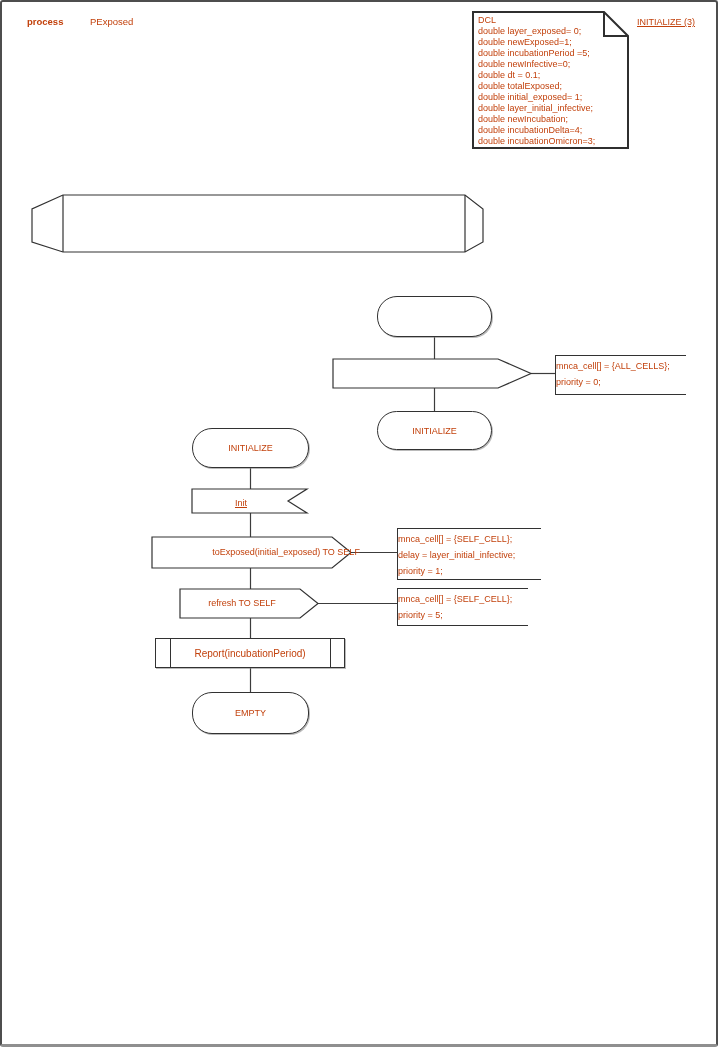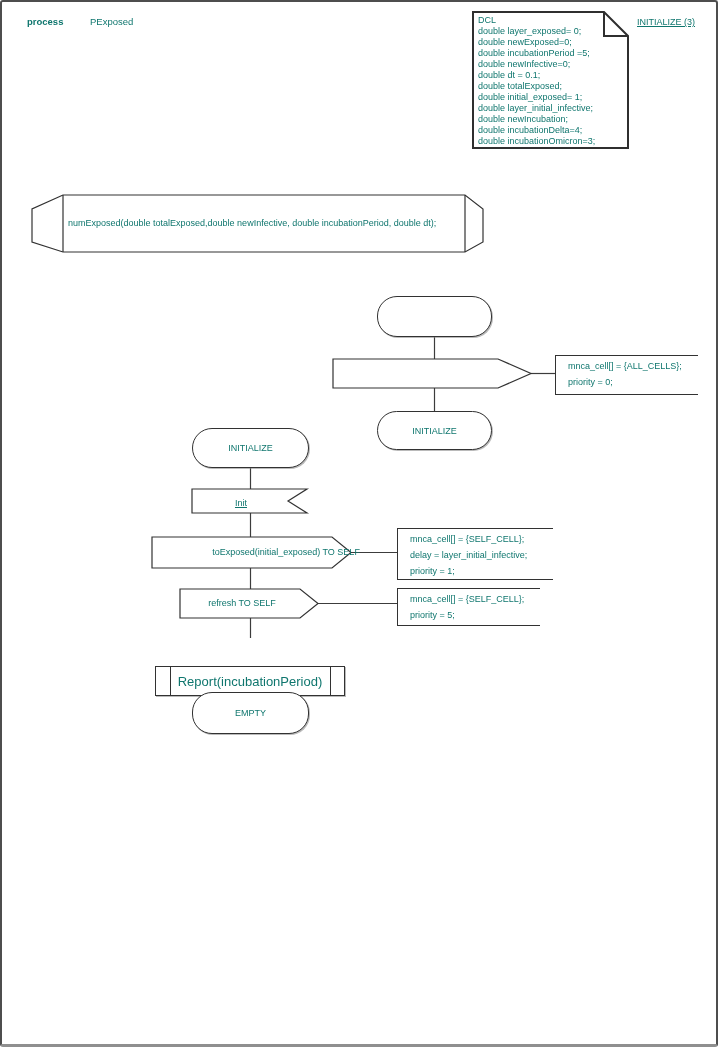--- a/index.html
+++ b/index.html
@@ -5,50 +5,49 @@
   html,body{margin:0;padding:0;background:#ffffff;}
   #page{
     position:relative;
     width:714px;height:1042px;
     background:#ffffff;
     border:2px solid #4e4e4e;
     border-bottom:3px solid #8f8f8f;
     border-radius:3px;
     overflow:hidden;
     font-family:"Liberation Sans","DejaVu Sans",sans-serif;
-    color:#0f766e;
+    color:#c2410c;
   }
   svg.layer{position:absolute;left:0;top:0;z-index:1;}
   .txt{position:absolute;z-index:3;font-size:9px;line-height:11px;white-space:nowrap;}
   .center{display:flex;align-items:center;justify-content:center;text-align:center;}
   .stadium{
     position:absolute;z-index:2;
     background:#fff;
     border:1.2px solid #323232;
     border-radius:20px;
     box-shadow:1px 1px 0 rgba(130,130,130,.55);
     font-size:9px;
   }
   .bracket{
     position:absolute;z-index:2;
     border-left:1.2px solid #323232;
     border-top:1.2px solid #323232;
     border-bottom:1.2px solid #323232;
     background:#fff;
     font-size:9px;line-height:16px;
-    padding:2px 0 0 12px;
+    padding:2px 0 0 0;
     white-space:nowrap;
   }
   .proc-call{
     position:absolute;z-index:2;
     background:#fff;
     border:1.2px solid #323232;
     box-shadow:1px 1px 0 rgba(130,130,130,.55);
-    font-size:13px;
-    margin-top:28px;
+    font-size:10px;
   }
   .proc-call .bar{position:absolute;top:0;bottom:0;width:1.2px;background:#323232;}
   .hdr{position:absolute;z-index:3;font-size:9.5px;}
   .dcl-text{position:absolute;z-index:3;font-size:9px;line-height:11px;white-space:nowrap;}
 </style>
 </head>
 <body>
 
 <div id="page">
 
@@ -86,33 +85,32 @@
     <polygon points="190,487 305,487 286,499 305,511 190,511" fill="#ffffff" stroke="#323232" stroke-width="1.2"></polygon>
 
     <polygon points="150,535 330,535 349,550.5 330,566 150,566" fill="#ffffff" stroke="#323232" stroke-width="1.2"></polygon>
 
     <polygon points="178,587 298,587 316,601.5 298,616 178,616" fill="#ffffff" stroke="#323232" stroke-width="1.2"></polygon>
   </svg>
 
   <div class="dcl-text" style="left:476px;top:13px;">
     <div>DCL</div>
     <div>double layer_exposed= 0;</div>
-    <div>double newExposed=0;</div>
+    <div>double newExposed=1;</div>
     <div>double incubationPeriod =5;</div>
     <div>double newInfective=0;</div>
     <div>double dt = 0.1;</div>
     <div>double totalExposed;</div>
     <div>double initial_exposed= 1;</div>
     <div>double layer_initial_infective;</div>
     <div>double newIncubation;</div>
     <div>double incubationDelta=4;</div>
     <div>double incubationOmicron=3;</div>
   </div>
 
-  <div class="txt center" style="left:66px;top:193px;width:396px;height:57px;justify-content:flex-start;">numExposed(double totalExposed,double newInfective, double incubationPeriod, double dt);</div>
 
   <div class="stadium center" style="left:375px;top:294px;width:113px;height:39px;">
     <span></span>
   </div>
 
 
   <div class="bracket" style="left:553px;top:353px;width:130px;height:36px;">
     <div>mnca_cell[] = {ALL_CELLS};</div>
     <div>priority = 0;</div>
   </div>

